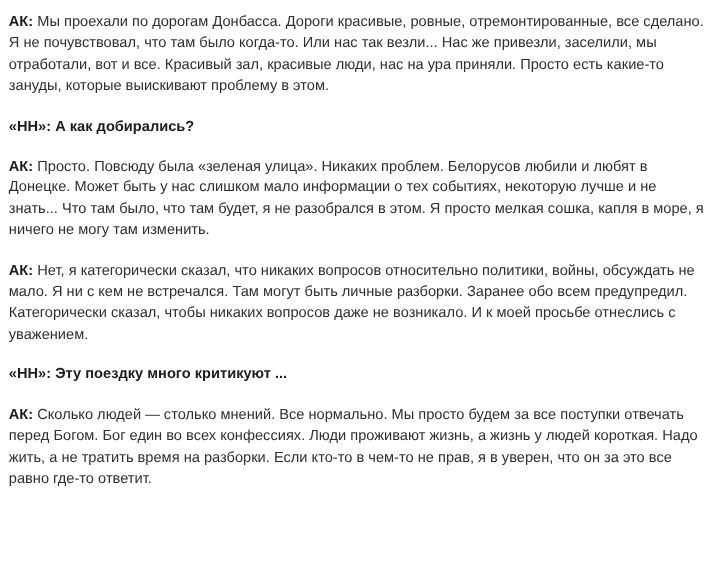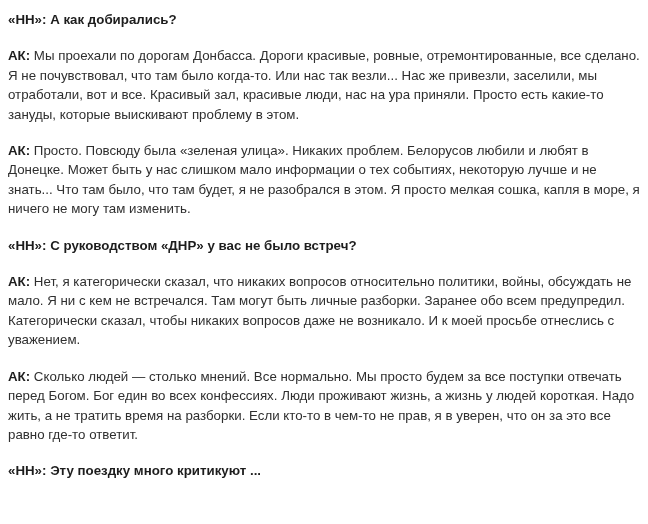--- a/index.html
+++ b/index.html
@@ -39,41 +39,38 @@
   }
   .q .speaker {
     font-weight: bold;
   }
 </style>
 </head>
 <body>
 
 <div class="article">
 
+  <p class="block">
+    <span class="speaker">АК:</span><span> Мы проехали по дорогам Донбасса. Дороги красивые, ровные, отремонтированные, все сделано. Я не почувствовал, что там было когда-то. Или нас так везли... Нас же привезли, заселили, мы отработали, вот и все. Красивый зал, красивые люди, нас на ура приняли. Просто есть какие-то зануды, которые выискивают проблему в этом.</span>
+  </p>
+
   <p class="block q">
     <span class="speaker">«НН»:</span><span> А как добирались?</span>
-  </p>
-
-  <p class="block">
-    <span class="speaker">АК:</span><span> Мы проехали по дорогам Донбасса. Дороги красивые, ровные, отремонтированные, все сделано. Я не почувствовал, что там было когда-то. Или нас так везли... Нас же привезли, заселили, мы отработали, вот и все. Красивый зал, красивые люди, нас на ура приняли. Просто есть какие-то зануды, которые выискивают проблему в этом.</span>
   </p>
 
   <p class="block">
     <span class="speaker">АК:</span><span> Просто. Повсюду была «зеленая улица». Никаких проблем. Белорусов любили и любят в Донецке. Может быть у нас слишком мало информации о тех событиях, некоторую лучше и не знать... Что там было, что там будет, я не разобрался в этом. Я просто мелкая сошка, капля в море, я ничего не могу там изменить.</span>
   </p>
 
-  <p class="block q">
-    <span class="speaker">«НН»:</span><span> С руководством «ДНР» у вас не было встреч?</span>
-  </p>
 
   <p class="block">
     <span class="speaker">АК:</span><span> Нет, я категорически сказал, что никаких вопросов относительно политики, войны, обсуждать не мало. Я ни с кем не встречался. Там могут быть личные разборки. Заранее обо всем предупредил. Категорически сказал, чтобы никаких вопросов даже не возникало. И к моей просьбе отнеслись с уважением.</span>
+  </p>
+
+  <p class="block q">
+    <span class="speaker">«НН»:</span><span> Эту поездку много критикуют ...</span>
   </p>
 
   <p class="block">
     <span class="speaker">АК:</span><span> Сколько людей — столько мнений. Все нормально. Мы просто будем за все поступки отвечать перед Богом. Бог един во всех конфессиях. Люди проживают жизнь, а жизнь у людей короткая. Надо жить, а не тратить время на разборки. Если кто-то в чем-то не прав, я в уверен, что он за это все равно где-то ответит.</span>
   </p>
 
-  <p class="block q">
-    <span class="speaker">«НН»:</span><span> Эту поездку много критикуют ...</span>
-  </p>
-
 </div>
 
 </body></html>

